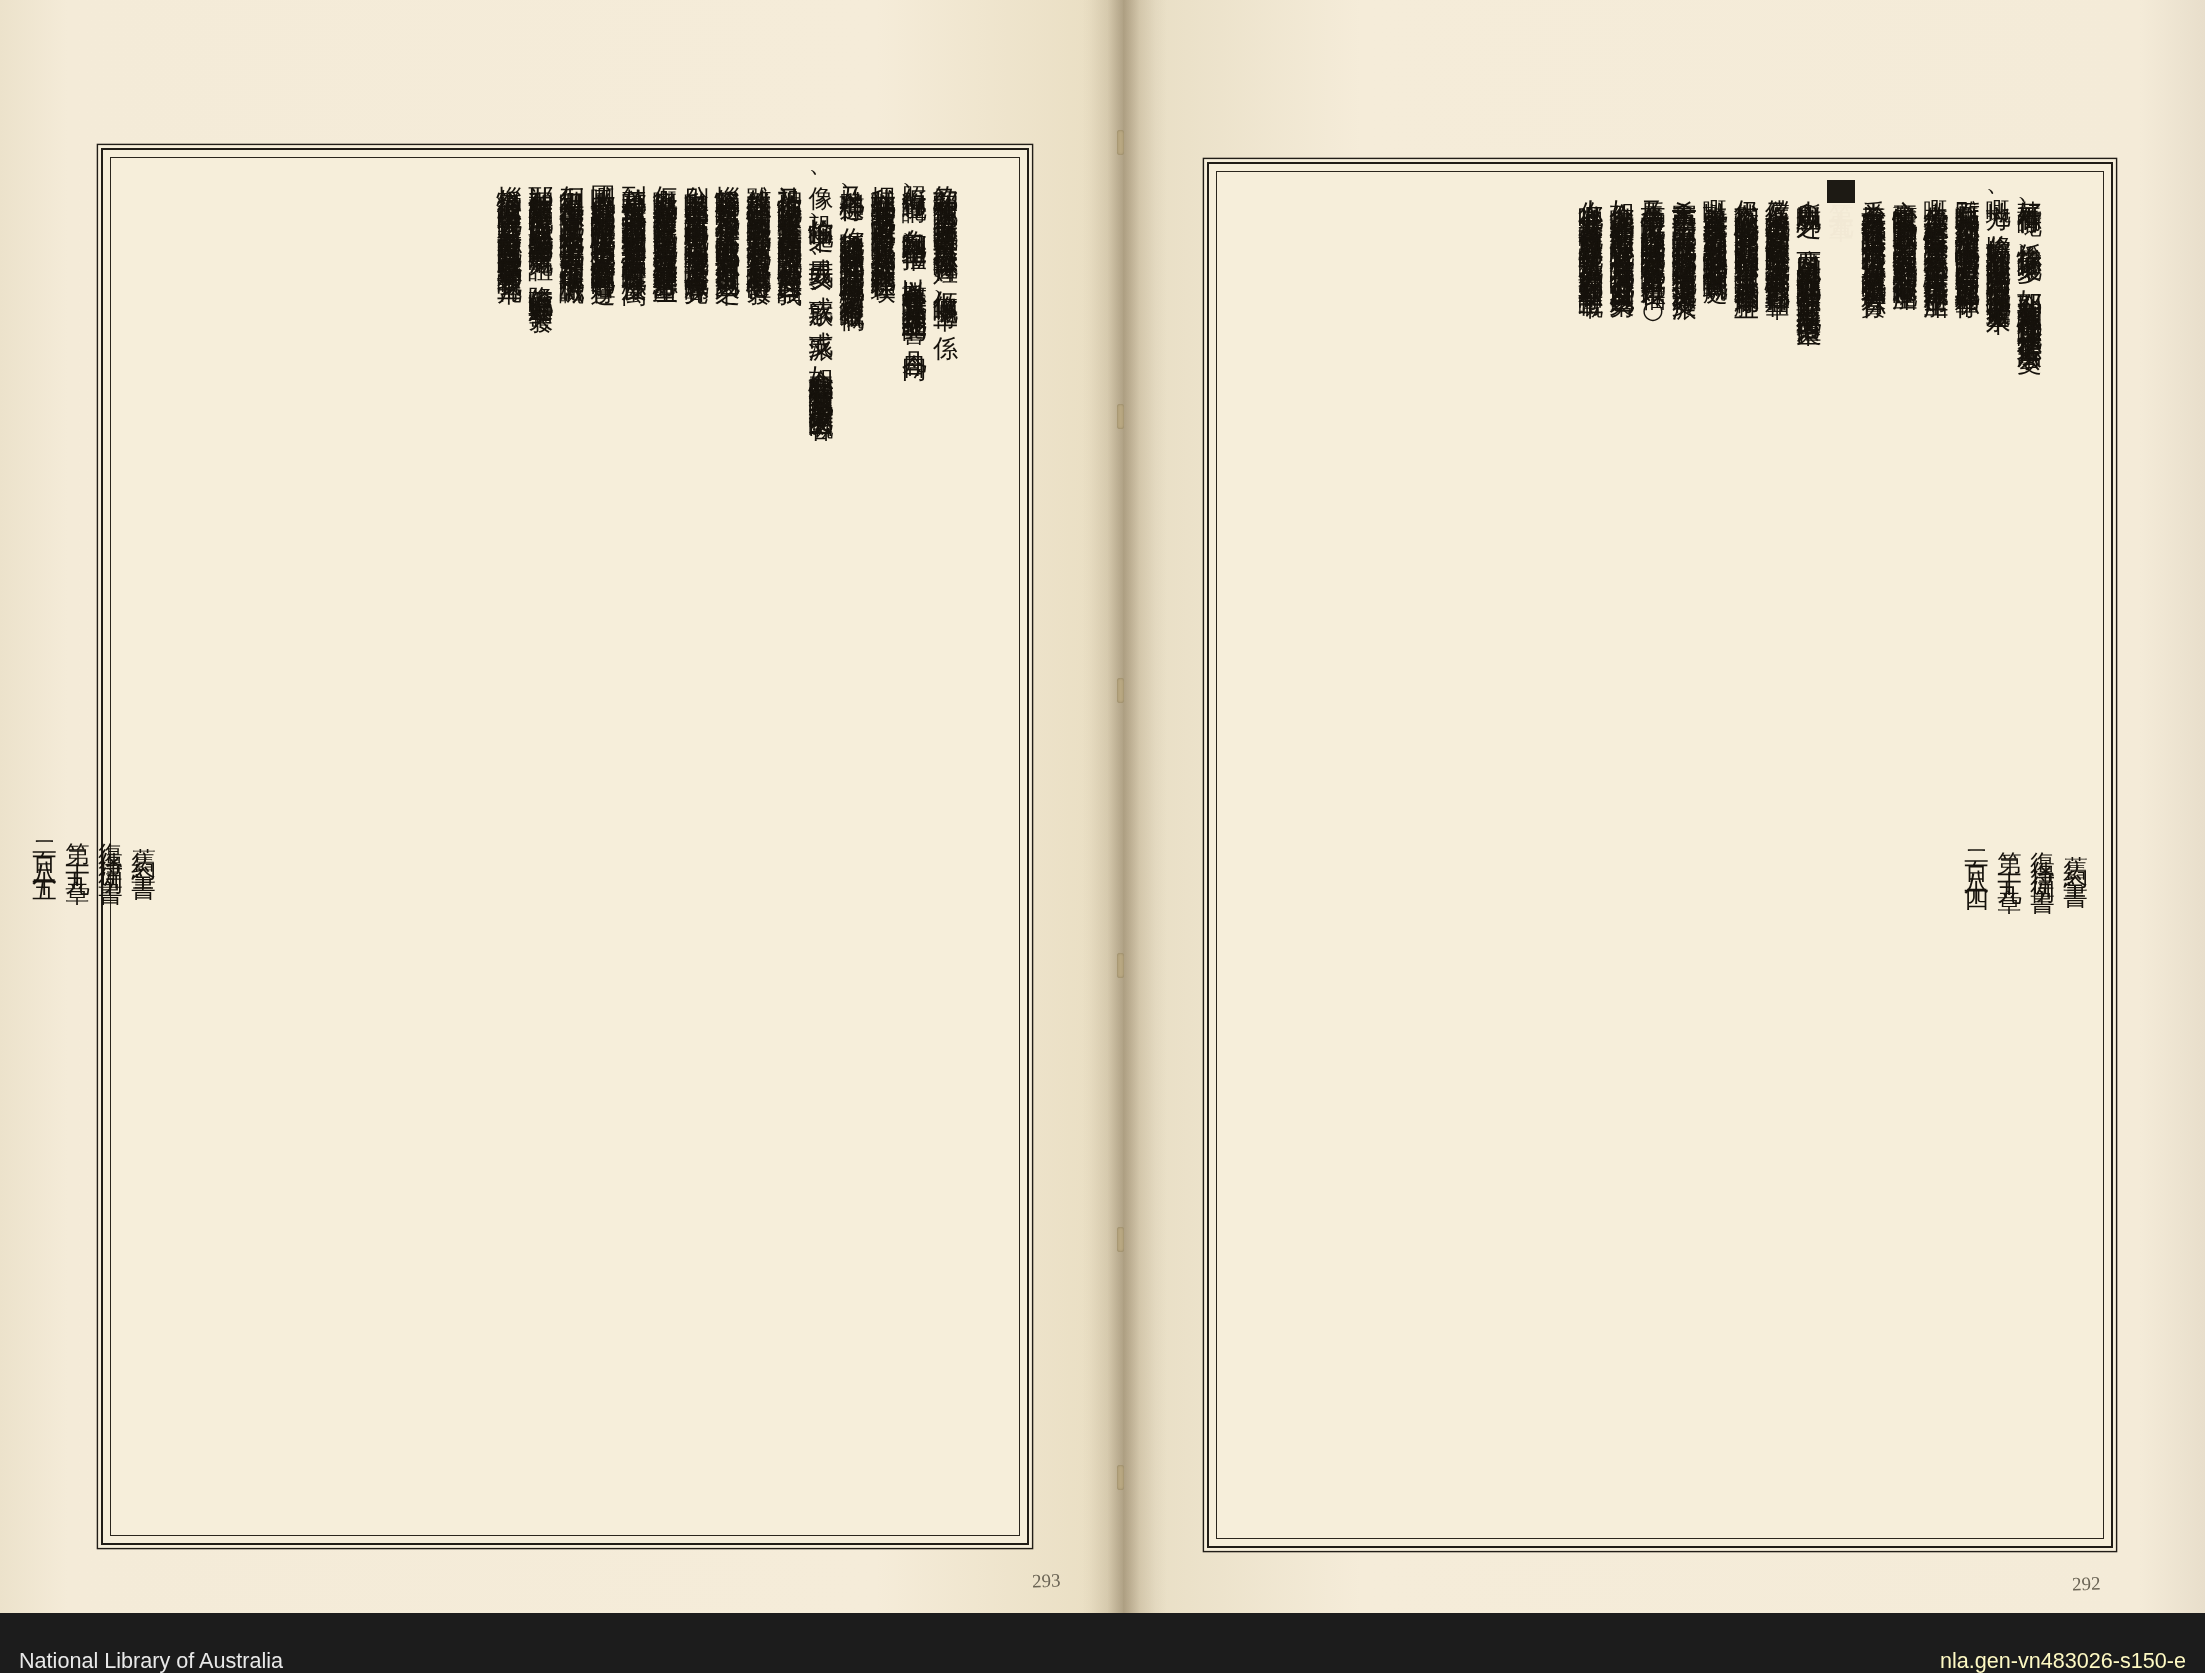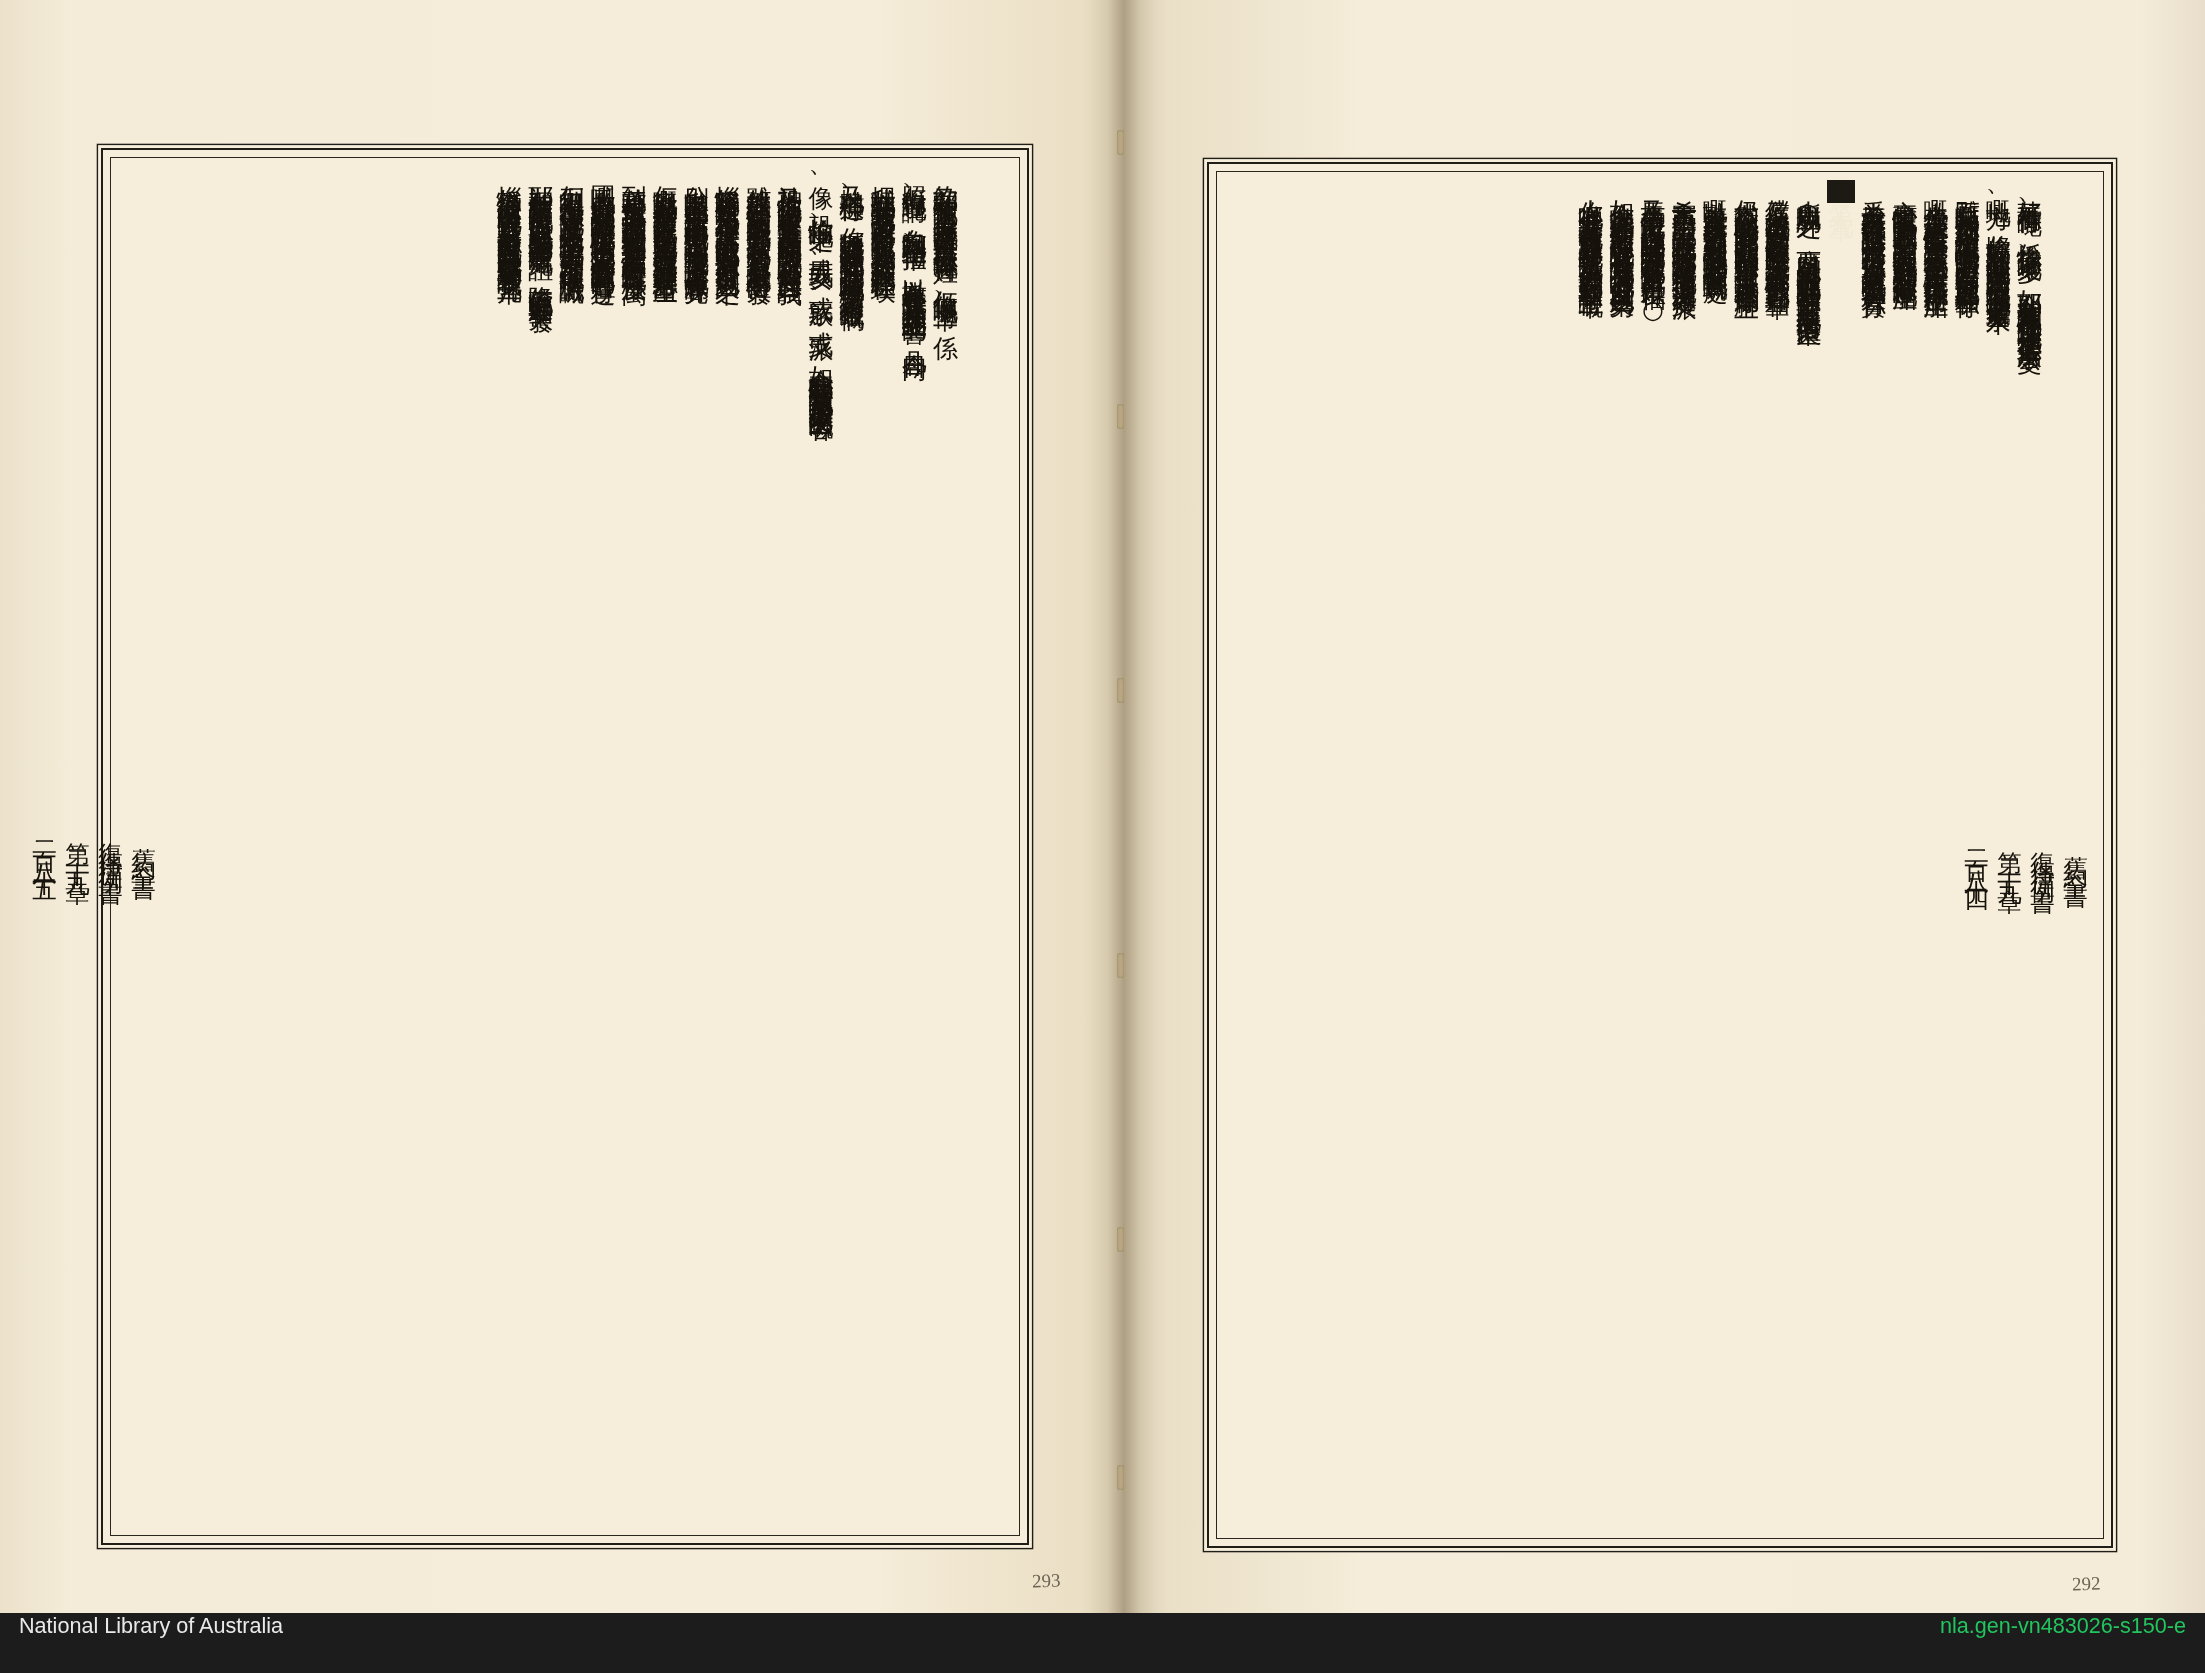--- a/index.html
+++ b/index.html
@@ -145,26 +145,26 @@
     position: absolute;
     left: 0;
     top: 1613px;
     width: 2205px;
     height: 61px;
     background: #1c1c1c;
     color: #e9e9e9;
     font-family: "Liberation Sans", sans-serif;
     font-size: 21.6px;
     display: flex;
-    align-items: flex-start;
+    align-items: flex-end;
     justify-content: space-between;
     padding: 0 19px;
     box-sizing: border-box;
   }
-  #footer-bar .right { color: #22c55e; }
+  #footer-bar .right { color: #fef9c3; }
 </style>
 </head>
 <body>
 
 <div id="scan">
 
   <div id="page-left-surface" class="page-surface"></div>
   <div id="page-right-surface" class="page-surface"></div>
   <div id="gutter"></div>
 

